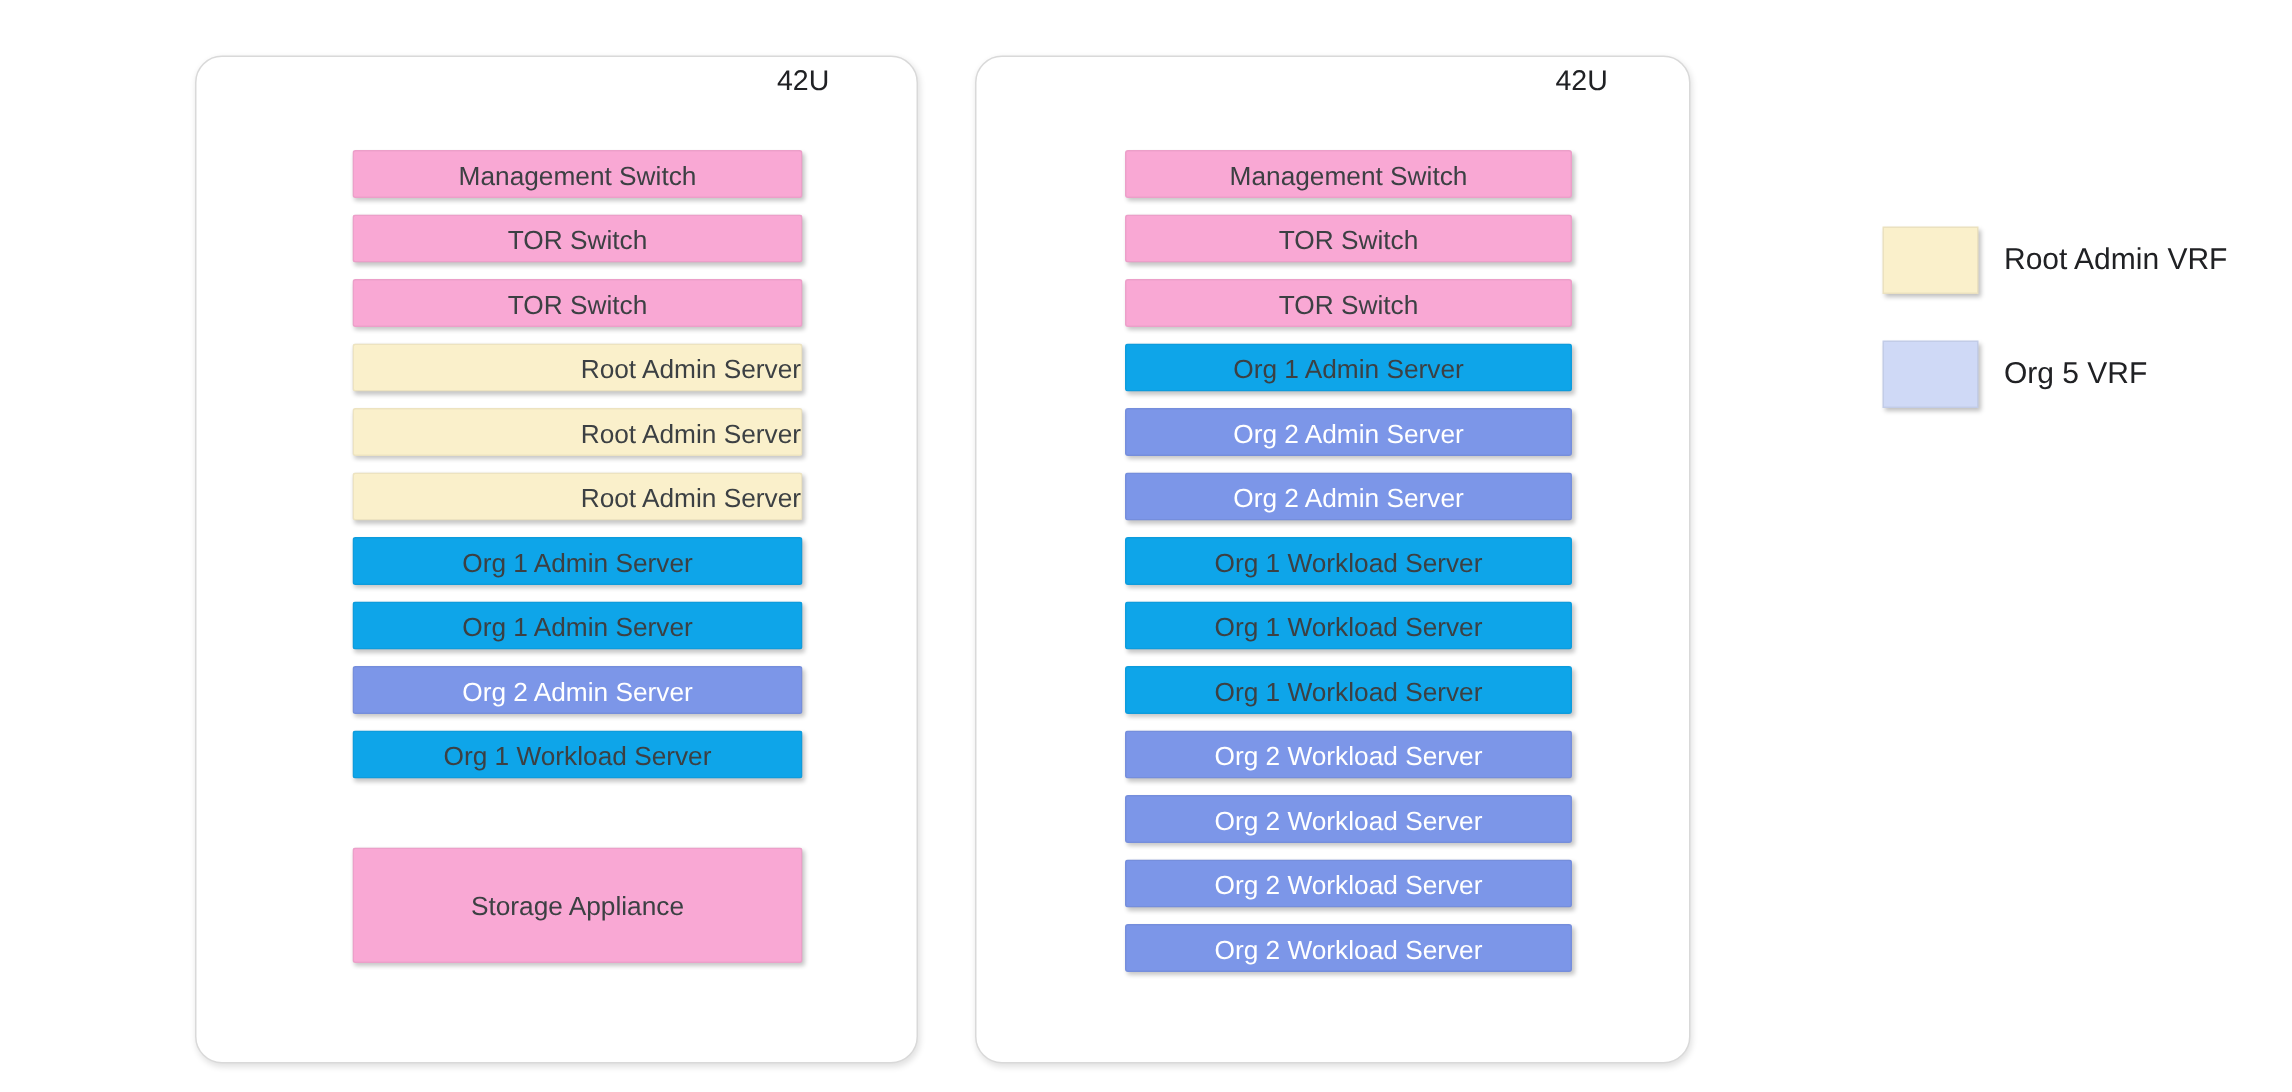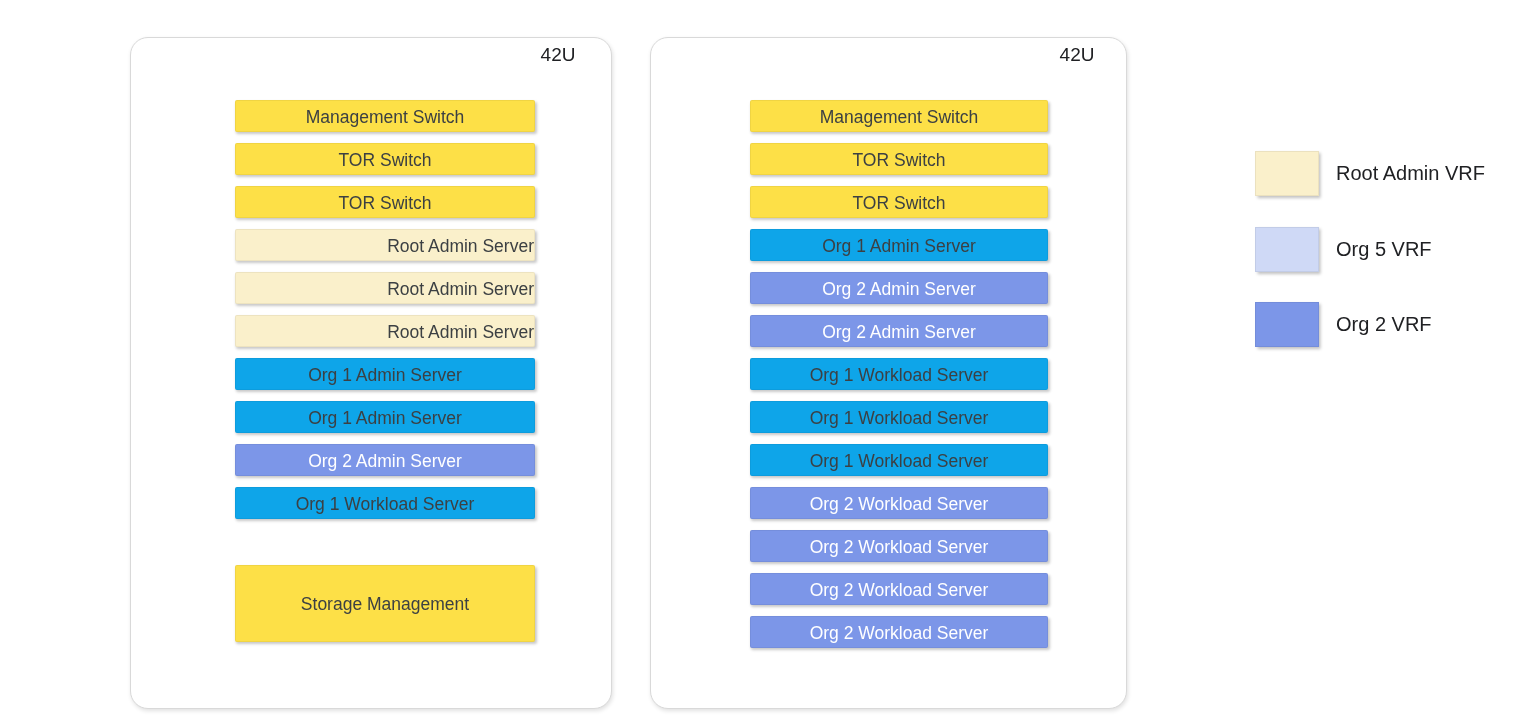--- a/index.html
+++ b/index.html
@@ -15,21 +15,20 @@
     background:#ffffff;
     border:1.5px solid #d9d9d9;
     border-radius:18px;
     box-shadow:1px 2px 4px rgba(0,0,0,0.12);
   }
   .rack-frame.left{left:130px;top:37px;width:480px;height:670px;}
   .rack-frame.right{left:650px;top:37px;width:475px;height:670px;}
   .rack-label{
     position:absolute;
     width:80px;
-    text-align:center;
     font-size:19px;
     color:#202124;
     top:44px;
   }
   .rack-label.left{left:518px;}
   .rack-label.right{left:1037px;}
   svg.lines{position:absolute;left:0;top:0;}
   .unit{
     position:absolute;
     height:32px;
@@ -38,21 +37,21 @@
     font-size:17.5px;
     color:#3c4043;
     border:1px solid rgba(0,0,0,0.05);
     border-radius:2px;
     box-sizing:border-box;
     box-shadow:1.5px 2px 3px rgba(0,0,0,0.22);
     white-space:nowrap;
   }
   .unit.r1{left:235px;width:300px;}
   .unit.r2{left:750px;width:298px;}
-  .unit.gray{background:#fde047;}
+  .unit.gray{background:#f9a8d4;}
   .unit.yellow{background:#faf0cb;text-align:right;}
   .unit.org1{background:#0ea5e9;}
   .unit.org2{background:#7c96e8;color:#ffffff;}
   .unit.storage{height:77px;line-height:77px;}
   .legend-row{
     position:absolute;
     left:1218px;
     display:flex;
     align-items:center;
     padding-left:37px;
@@ -167,21 +166,21 @@
   <div class="unit r1 gray" style="top:100px">Management Switch</div>
   <div class="unit r1 gray" style="top:143px">TOR Switch</div>
   <div class="unit r1 gray" style="top:186px">TOR Switch</div>
   <div class="unit r1 yellow" style="top:229px">Root Admin Server</div>
   <div class="unit r1 yellow" style="top:272px">Root Admin Server</div>
   <div class="unit r1 yellow" style="top:315px">Root Admin Server</div>
   <div class="unit r1 org1" style="top:358px">Org 1 Admin Server</div>
   <div class="unit r1 org1" style="top:401px">Org 1 Admin Server</div>
   <div class="unit r1 org2" style="top:444px">Org 2 Admin Server</div>
   <div class="unit r1 org1" style="top:487px">Org 1 Workload Server</div>
-  <div class="unit r1 gray storage" style="top:565px">Storage Management</div>
+  <div class="unit r1 gray storage" style="top:565px">Storage Appliance</div>
 
   <div class="unit r2 gray" style="top:100px">Management Switch</div>
   <div class="unit r2 gray" style="top:143px">TOR Switch</div>
   <div class="unit r2 gray" style="top:186px">TOR Switch</div>
   <div class="unit r2 org1" style="top:229px">Org 1 Admin Server</div>
   <div class="unit r2 org2" style="top:272px">Org 2 Admin Server</div>
   <div class="unit r2 org2" style="top:315px">Org 2 Admin Server</div>
   <div class="unit r2 org1" style="top:358px">Org 1 Workload Server</div>
   <div class="unit r2 org1" style="top:401px">Org 1 Workload Server</div>
   <div class="unit r2 org1" style="top:444px">Org 1 Workload Server</div>
@@ -191,18 +190,14 @@
   <div class="unit r2 org2" style="top:616px">Org 2 Workload Server</div>
 
   <div class="legend-row" style="top:151px">
     <div class="legend-swatch" style="background: rgb(250, 240, 203);"></div>
     <div class="legend-label">Root Admin VRF</div>
   </div>
   <div class="legend-row" style="top:227px">
     <div class="legend-swatch" style="background: rgb(207, 217, 246);"></div>
     <div class="legend-label">Org 5 VRF</div>
   </div>
-  <div class="legend-row" style="top:302px">
-    <div class="legend-swatch" style="background: rgb(124, 150, 232);"></div>
-    <div class="legend-label">Org 2 VRF</div>
-  </div>
 
 </div>
 
 </body></html>

